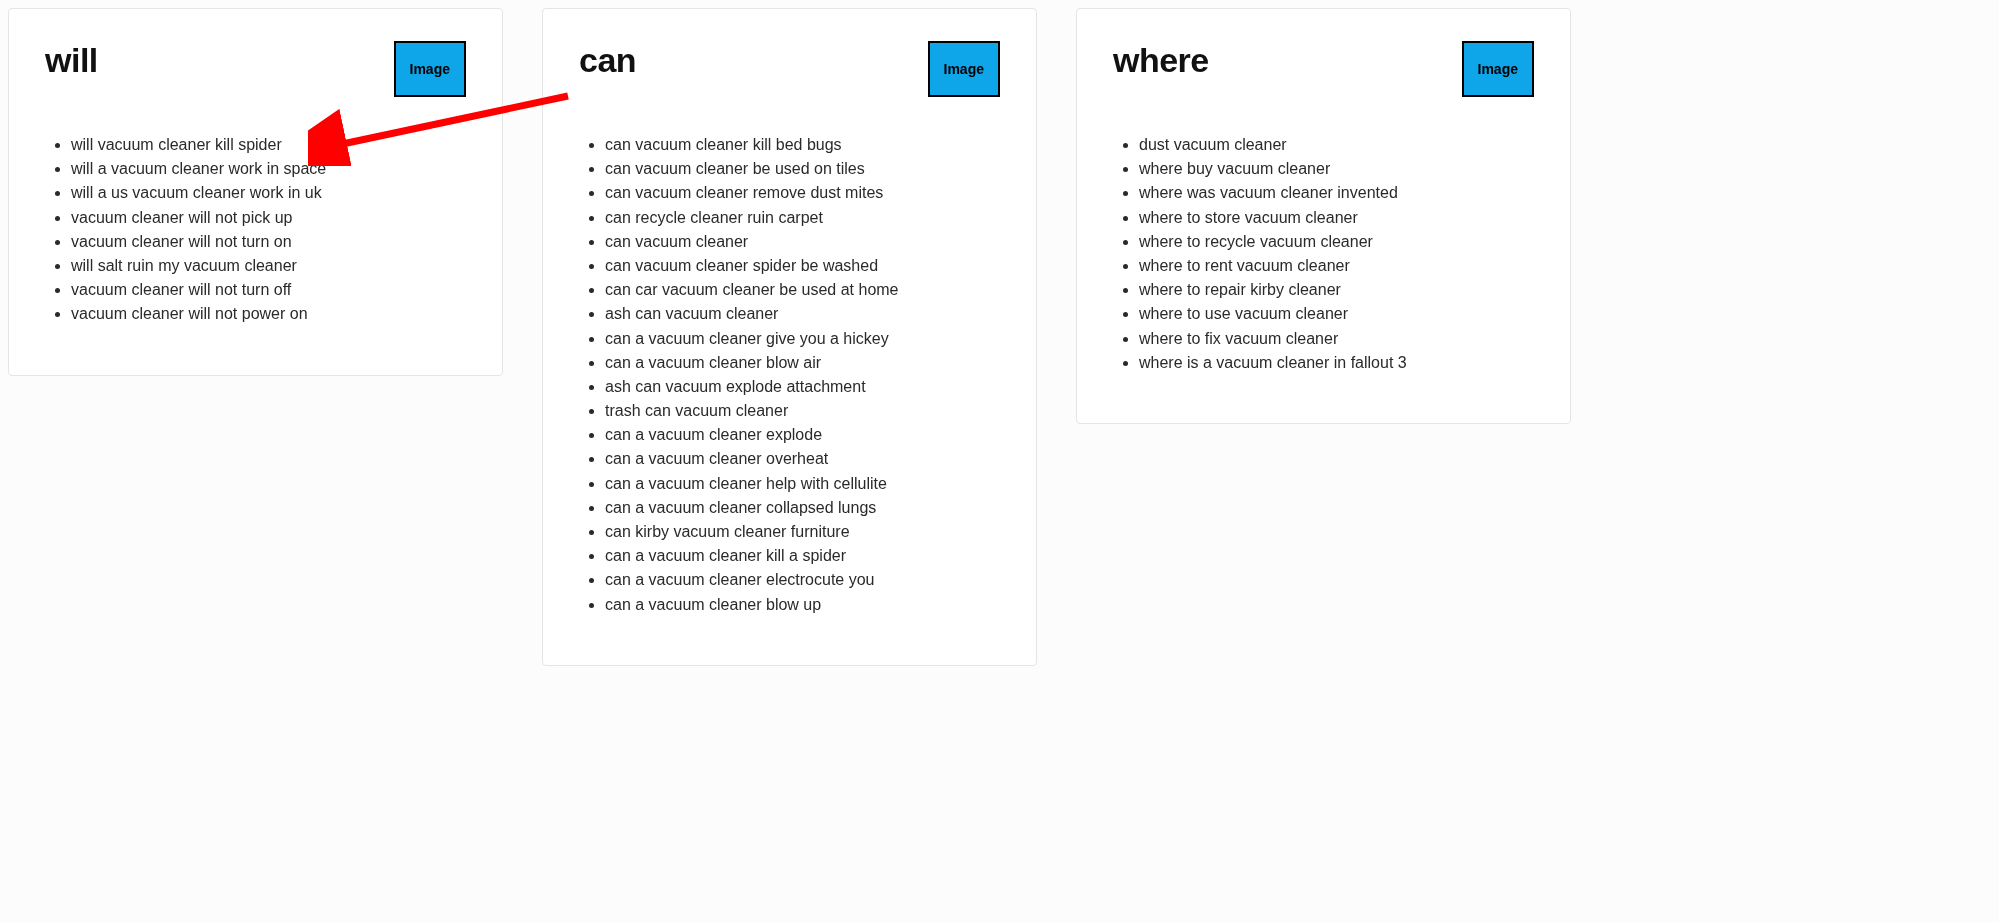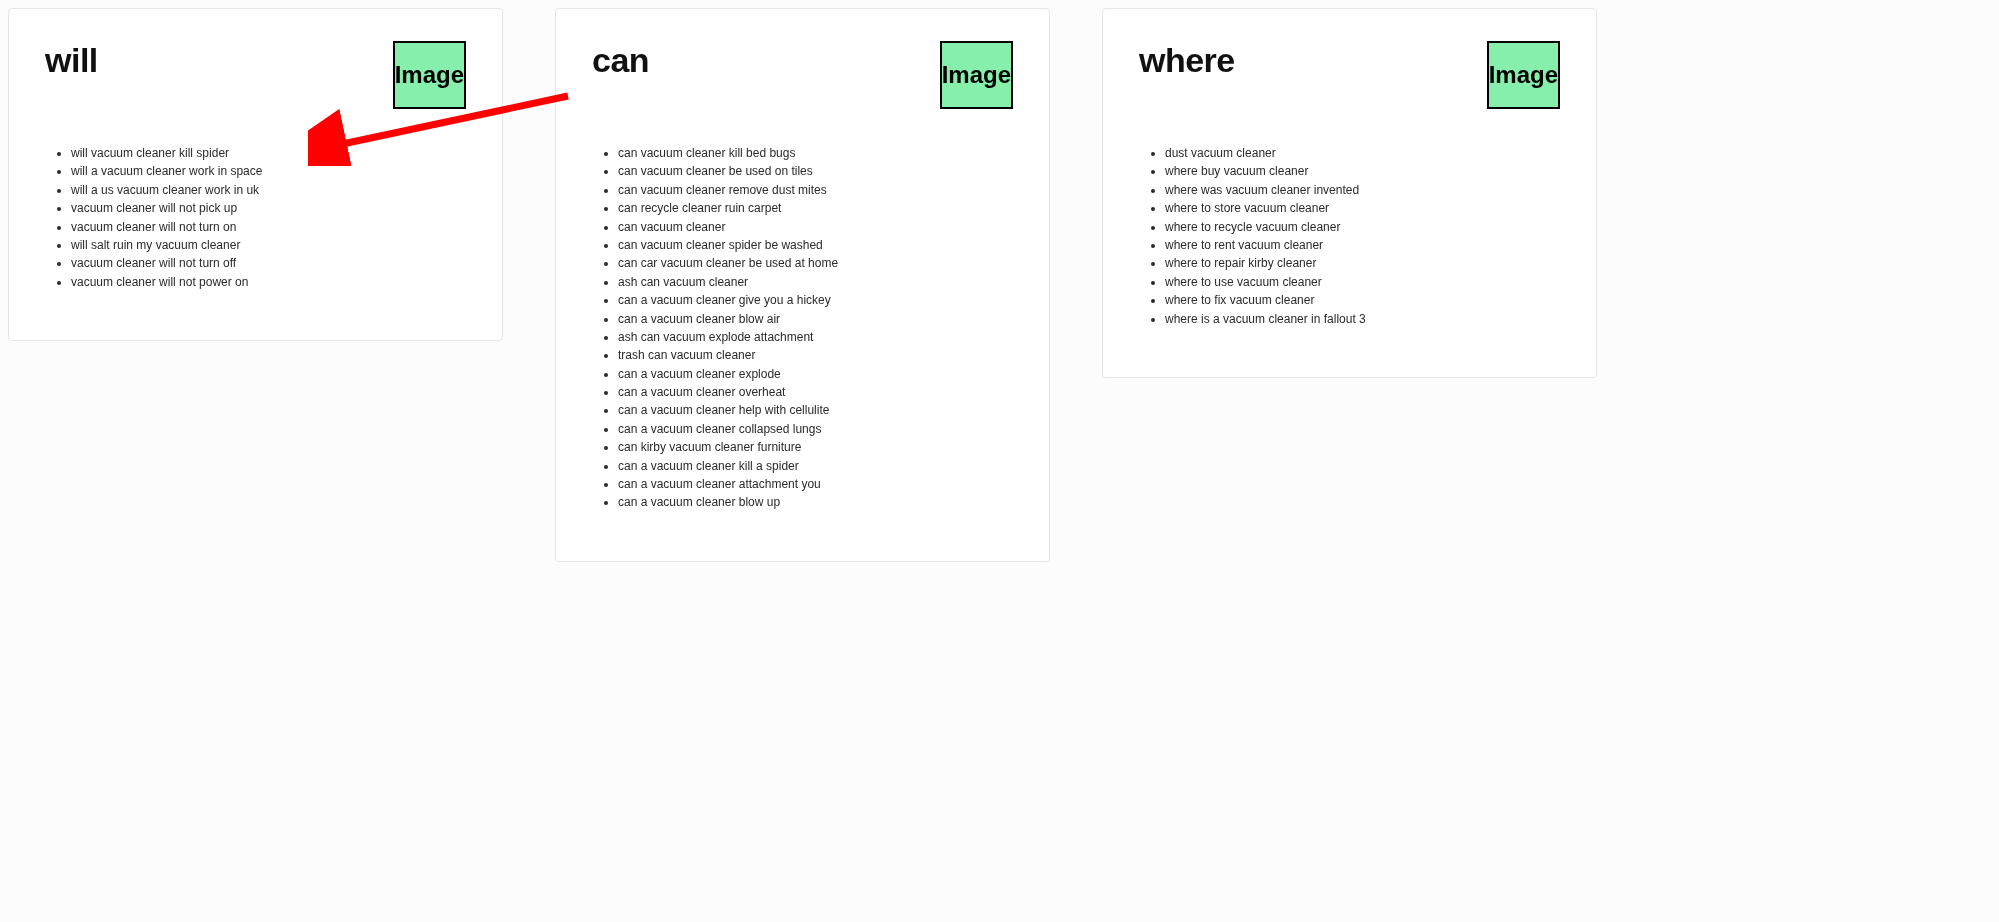--- a/index.html
+++ b/index.html
@@ -7,21 +7,21 @@
       margin: 0;
       padding: 0;
     }
     body {
       font-family: -apple-system, BlinkMacSystemFont, "Segoe UI", Helvetica, Arial, sans-serif;
       background: #fcfcfc;
       padding: 8px;
     }
     .container {
       display: flex;
-      gap: 52px;
+      gap: 39px;
       align-items: flex-start;
       position: relative;
     }
     .card {
       background: #fff;
       border: 1px solid #e5e5e5;
       border-radius: 4px;
       padding: 32px 36px 48px 36px;
       width: 495px;
       flex-shrink: 0;
@@ -33,34 +33,34 @@
       margin-bottom: 36px;
     }
     .card-title {
       font-size: 34px;
       font-weight: 700;
       color: #111;
       letter-spacing: -0.5px;
     }
     .image-btn {
       border: 2px solid #000;
-      background: #86efac;
-      padding: 18px 0;
-      font-size: 24px;
+      background: #0ea5e9;
+      padding: 18px 14px;
+      font-size: 14px;
       font-weight: 700;
       color: #000;
       cursor: pointer;
       font-family: inherit;
     }
     .card-list {
       list-style: disc;
       padding-left: 26px;
     }
     .card-list li {
-      font-size: 12px;
+      font-size: 16px;
       line-height: 1.45;
       color: #2a2a2a;
       margin-bottom: 1px;
     }
     .arrow-overlay {
       position: absolute;
       pointer-events: none;
       z-index: 10;
     }
   </style>
@@ -103,21 +103,21 @@
       <li>can a vacuum cleaner give you a hickey</li>
       <li>can a vacuum cleaner blow air</li>
       <li>ash can vacuum explode attachment</li>
       <li>trash can vacuum cleaner</li>
       <li>can a vacuum cleaner explode</li>
       <li>can a vacuum cleaner overheat</li>
       <li>can a vacuum cleaner help with cellulite</li>
       <li>can a vacuum cleaner collapsed lungs</li>
       <li>can kirby vacuum cleaner furniture</li>
       <li>can a vacuum cleaner kill a spider</li>
-      <li>can a vacuum cleaner attachment you</li>
+      <li>can a vacuum cleaner electrocute you</li>
       <li>can a vacuum cleaner blow up</li>
     </ul>
   </div>
 
   <div class="card">
     <div class="card-header">
       <h2 class="card-title">where</h2>
       <button class="image-btn">Image</button>
     </div>
     <ul class="card-list">

